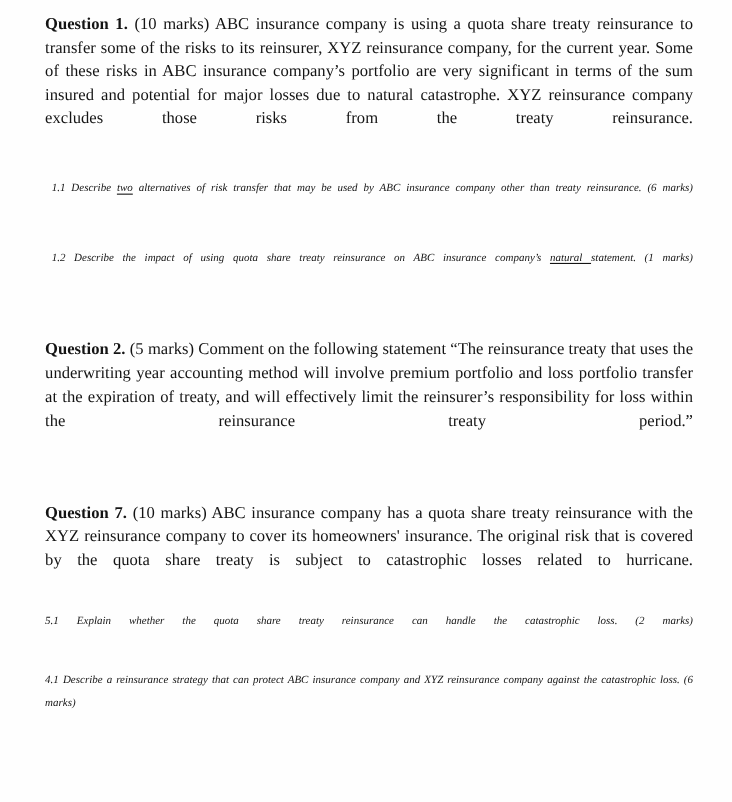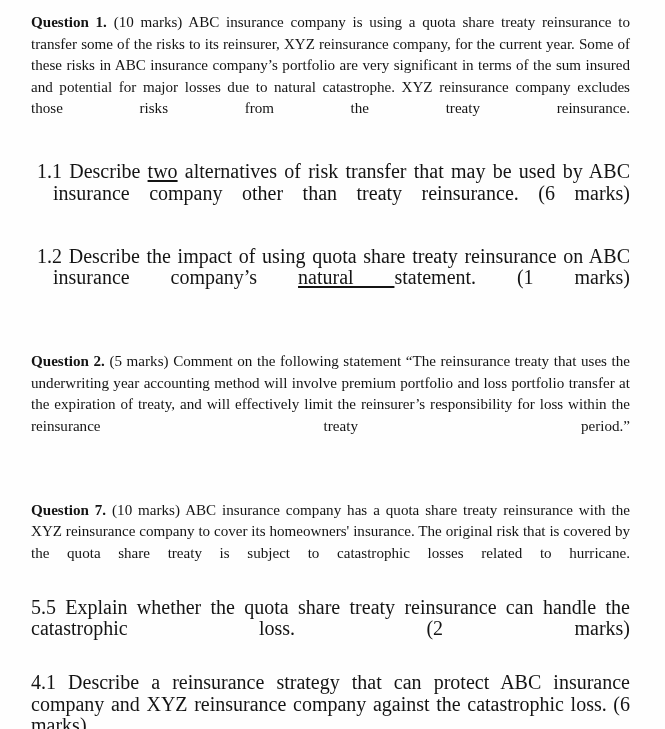--- a/index.html
+++ b/index.html
@@ -13,21 +13,21 @@
     height: 729px;
     overflow: hidden;
     font-family: "Liberation Serif", "DejaVu Serif", serif;
     color: #141414;
     -webkit-font-smoothing: antialiased;
   }
   .page {
     box-sizing: border-box;
     width: 665px;
     height: 729px;
-    padding: 12px 35px 0 31px;
+    padding: 12px 35px 0 41px;
     background: #fefefe;
   }
   .qblock {
     margin: 0;
   }
   
   .gap-lg { height: 30px; }
   .gap-md { height: 20px; }
   .gap-sm { height: 11px; }
 
@@ -46,23 +46,24 @@
   p.body::after {
     content: "";
     display: inline-block;
     width: 100%;
   }
   
   .subitem {
     padding-left: 22px;
     text-indent: -16px;
     margin: 0;
-    font-size: 20px;
+    font-size: 10px;
     line-height: 21.5px;
     text-align: justify;
+    font-style: italic;
   }
   .subitem::after {
     content: "";
     display: inline-block;
     width: 100%;
   }
   .subitem.noindent {
     padding-left: 0;
     text-indent: 0;
   }
@@ -100,21 +101,21 @@
 
   <div class="gap-lg"></div>
   <div class="gap-sm"></div>
 
   <div class="qblock">
     <p class="body"><span class="qlabel">Question 7.</span> <span>(10 marks)</span><span> ABC insurance company has a quota share treaty reinsurance with the XYZ reinsurance company to cover its homeowners' insurance. The original risk that is covered by the quota share treaty is subject to catastrophic losses related to hurricane.</span></p>
   </div>
 
   <div class="gap-sm"></div>
 
-  <div class="subitem noindent"><span>5.5</span><span> Explain whether the quota share treaty reinsurance can handle the catastrophic loss. (2 marks)</span></div>
+  <div class="subitem noindent"><span>5.1</span><span> Explain whether the quota share treaty reinsurance can handle the catastrophic loss. (2 marks)</span></div>
 
   <div class="gap-sm"></div>
 
   <div class="subitem noindent"><span>4.1</span><span> Describe a reinsurance strategy that can protect ABC insurance company and XYZ reinsurance company against the catastrophic loss. (6 marks)</span></div>
 
   <div class="gap-md"></div>
 
 </div>
 
 </body></html>

